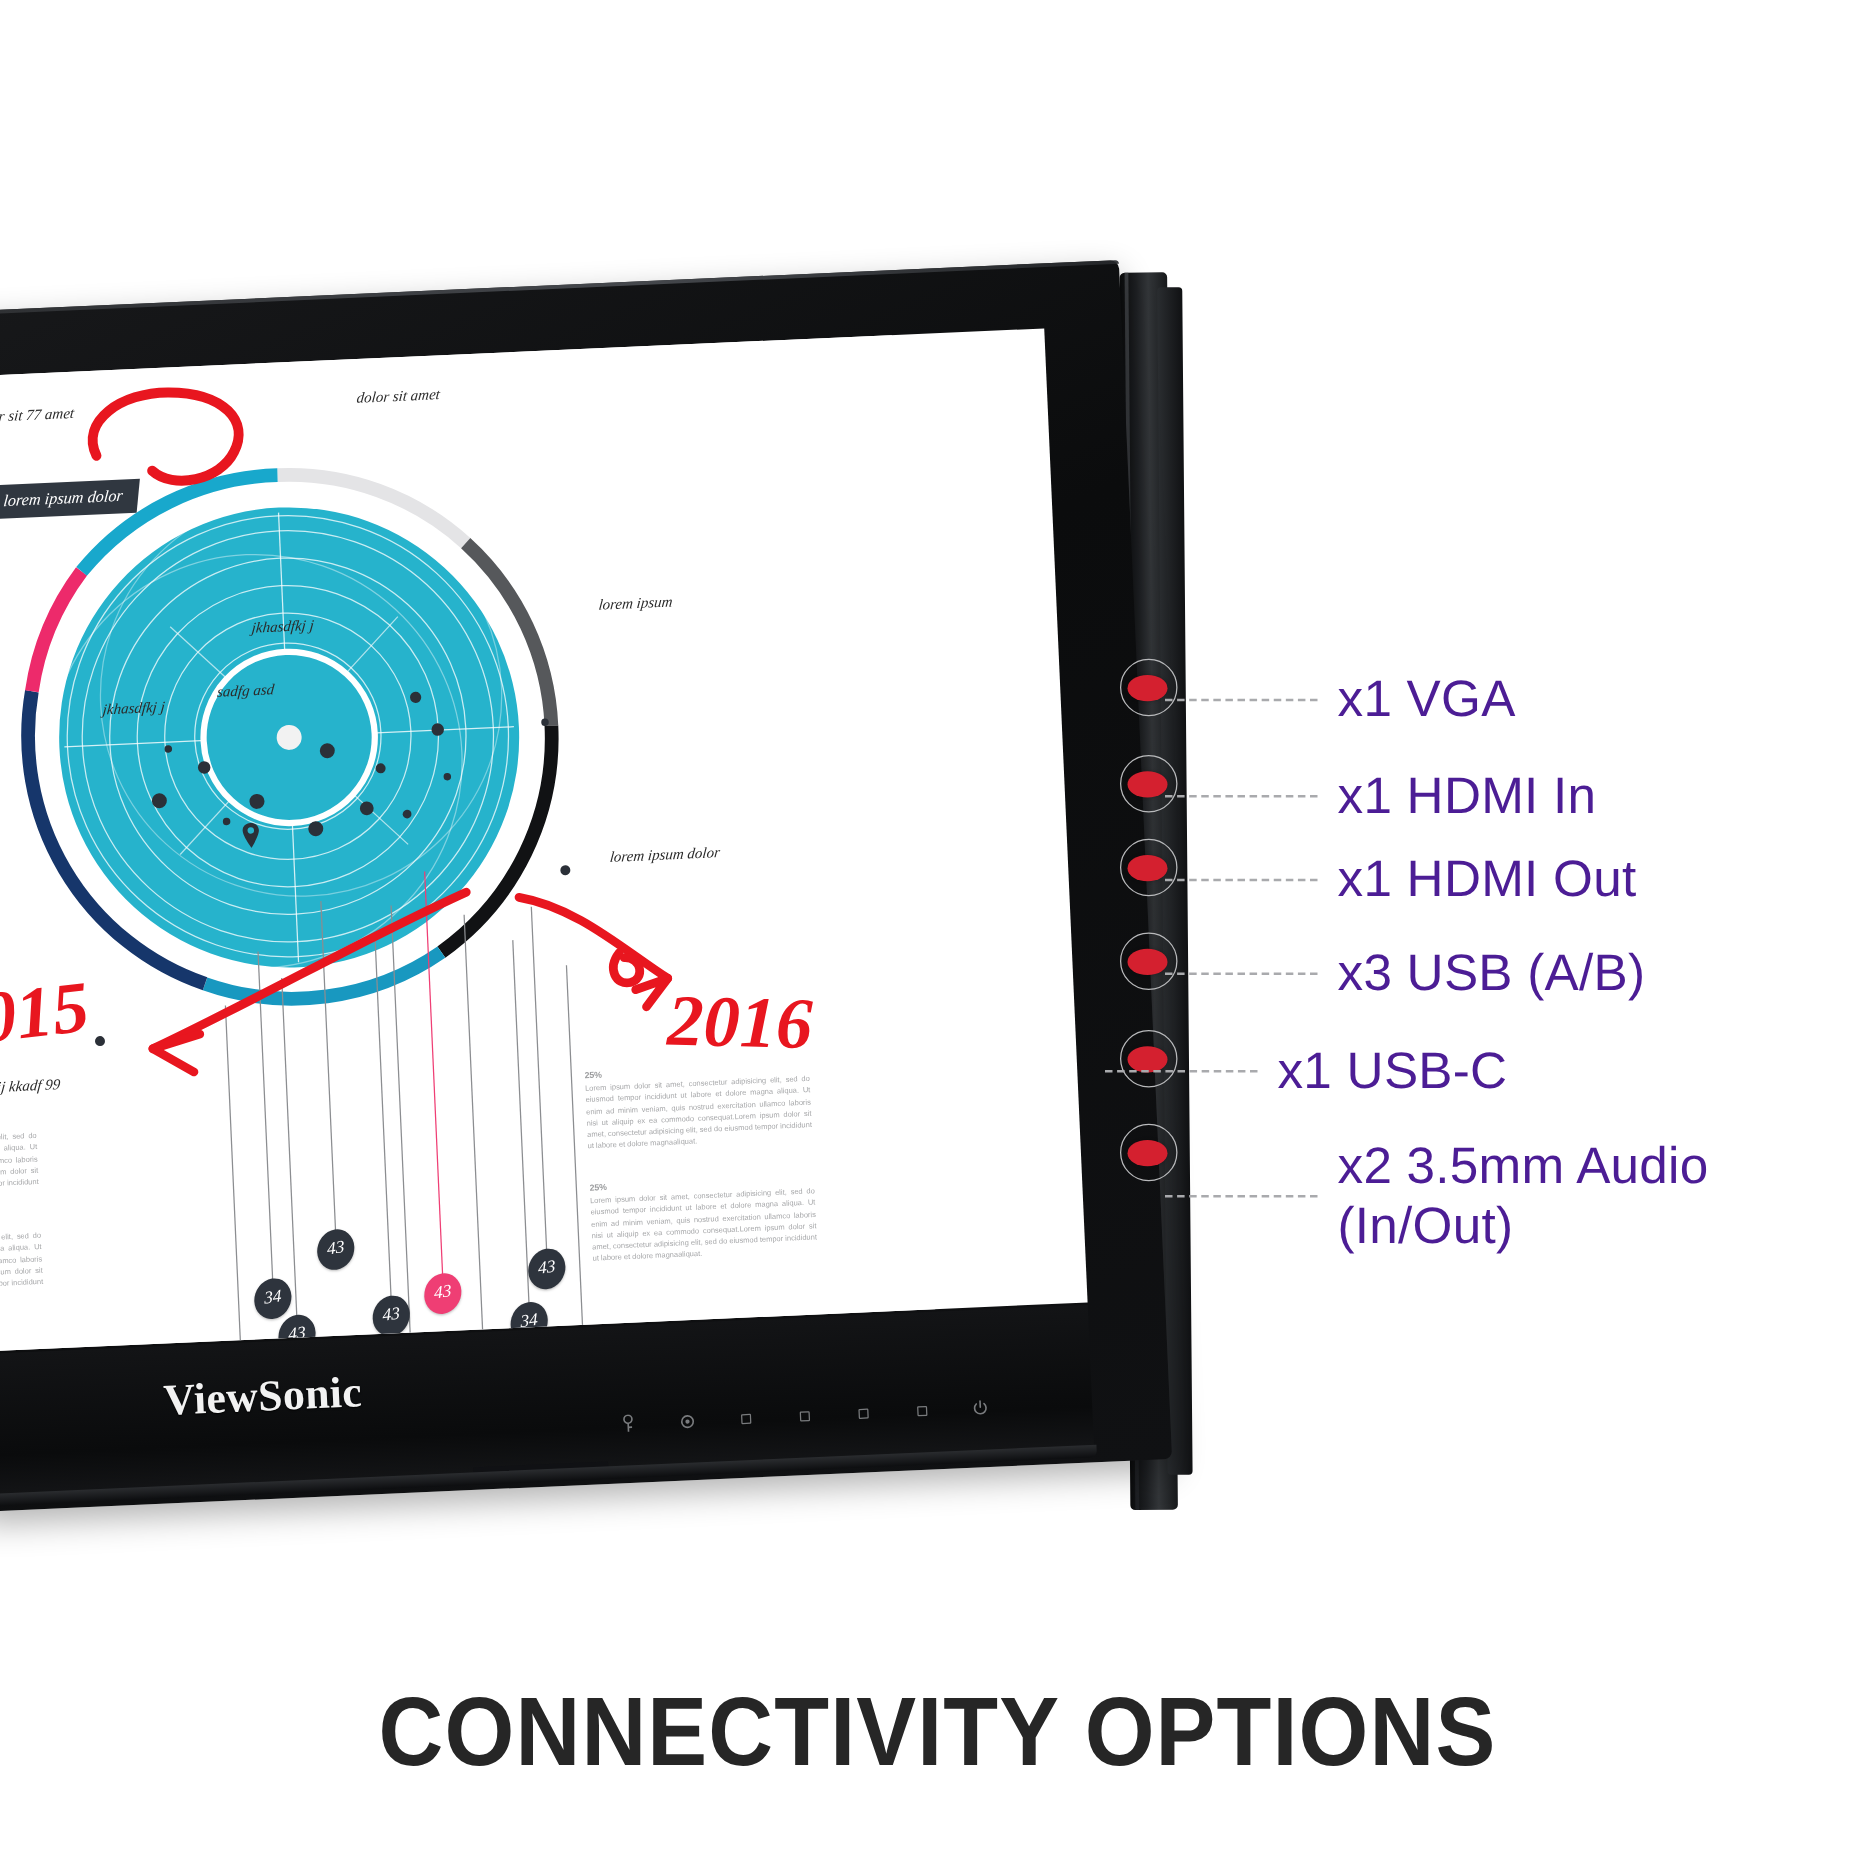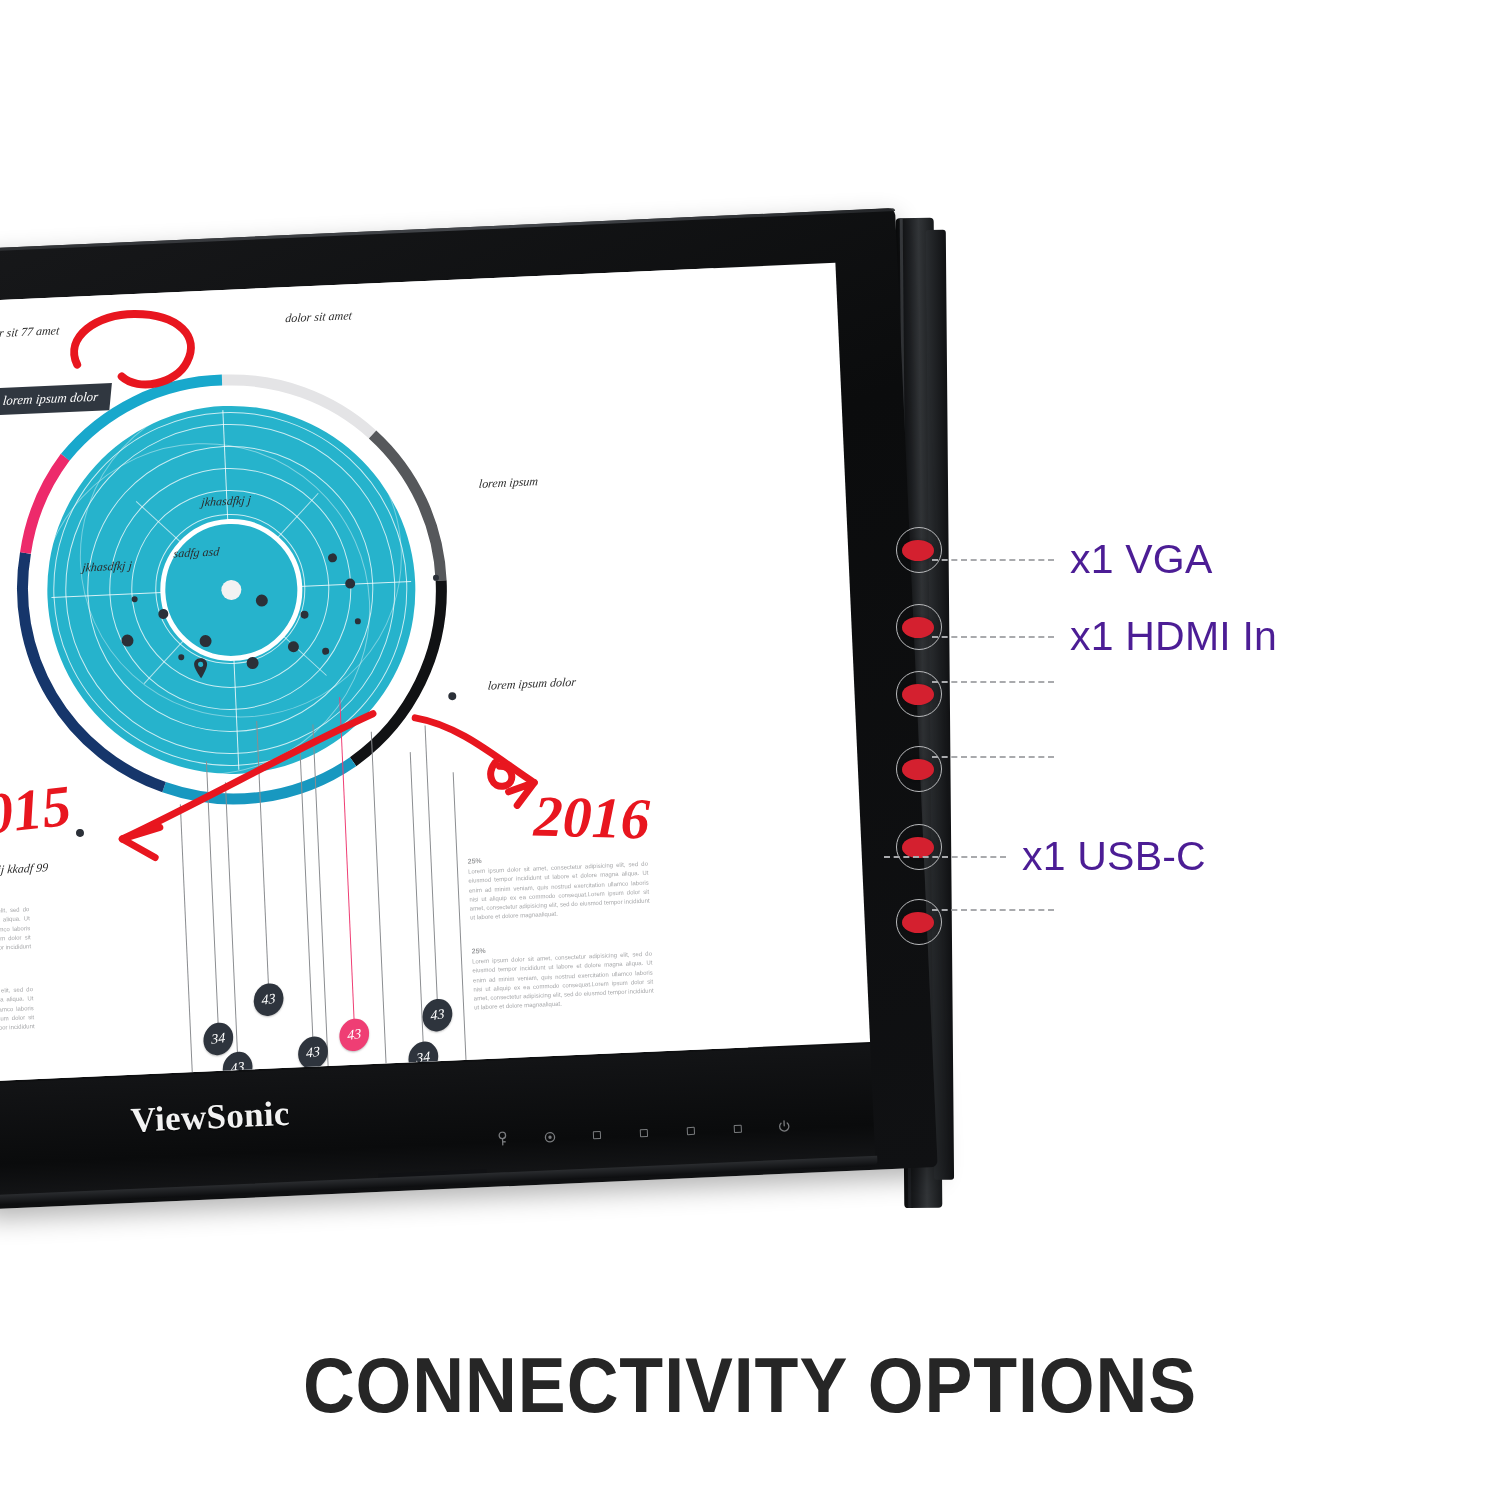--- a/index.html
+++ b/index.html
@@ -381,38 +381,42 @@
     <div class="callout" style="left: 932px; top: 614px;">
       <div class="dash"></div>
       <div class="callout-label">x1 HDMI In</div>
     </div>
     <div class="port-dot" style="left: 896px; top: 671px;">
       <div class="ring"></div>
       <div class="core"></div>
     </div>
     <div class="callout" style="left: 932px; top: 681px;">
       <div class="dash"></div>
+      <div class="callout-label">x1 HDMI Out</div>
     </div>
     <div class="port-dot" style="left: 896px; top: 746px;">
       <div class="ring"></div>
       <div class="core"></div>
     </div>
     <div class="callout" style="left: 932px; top: 756px;">
       <div class="dash"></div>
+      <div class="callout-label">x3 USB (A/B)</div>
     </div>
     <div class="port-dot" style="left: 896px; top: 824px;">
       <div class="ring"></div>
       <div class="core"></div>
     </div>
     <div class="callout" style="left: 884px; top: 834px;">
       <div class="dash"></div>
       <div class="callout-label">x1 USB-C</div>
     </div>
     <div class="port-dot" style="left: 896px; top: 899px;">
       <div class="ring"></div>
       <div class="core"></div>
     </div>
     <div class="callout" style="left: 932px; top: 909px;">
       <div class="dash"></div>
+      <div class="callout-label two-line">x2 3.5mm Audio
+(In/Out)</div>
     </div>
   </div>
 
 <div id="page-title">CONNECTIVITY OPTIONS</div>
 
 </body></html>

